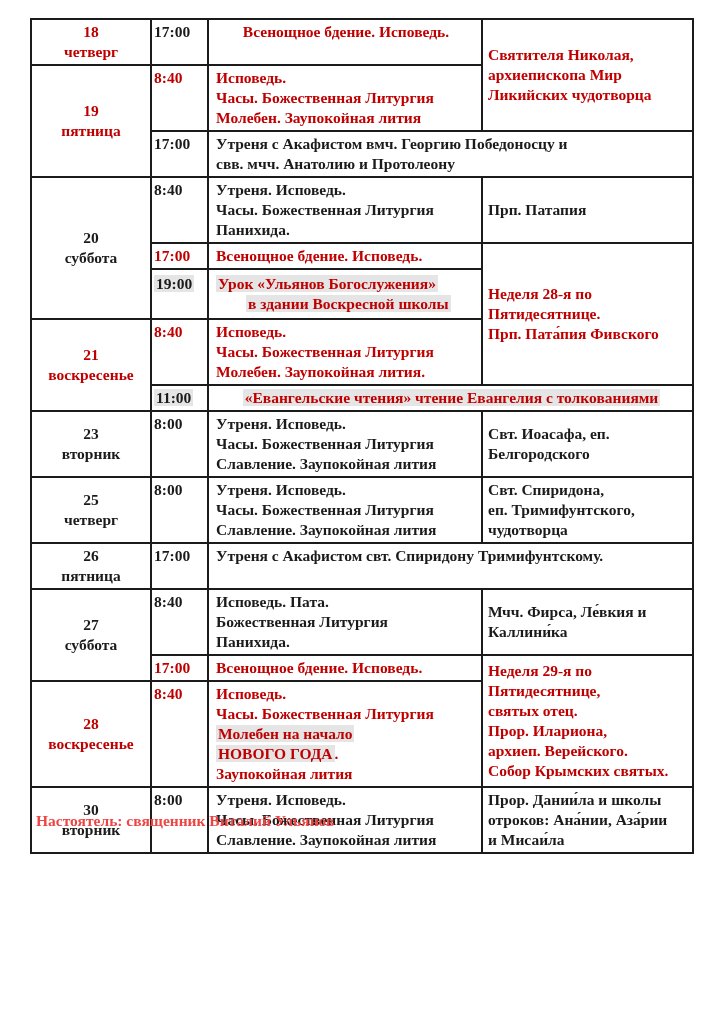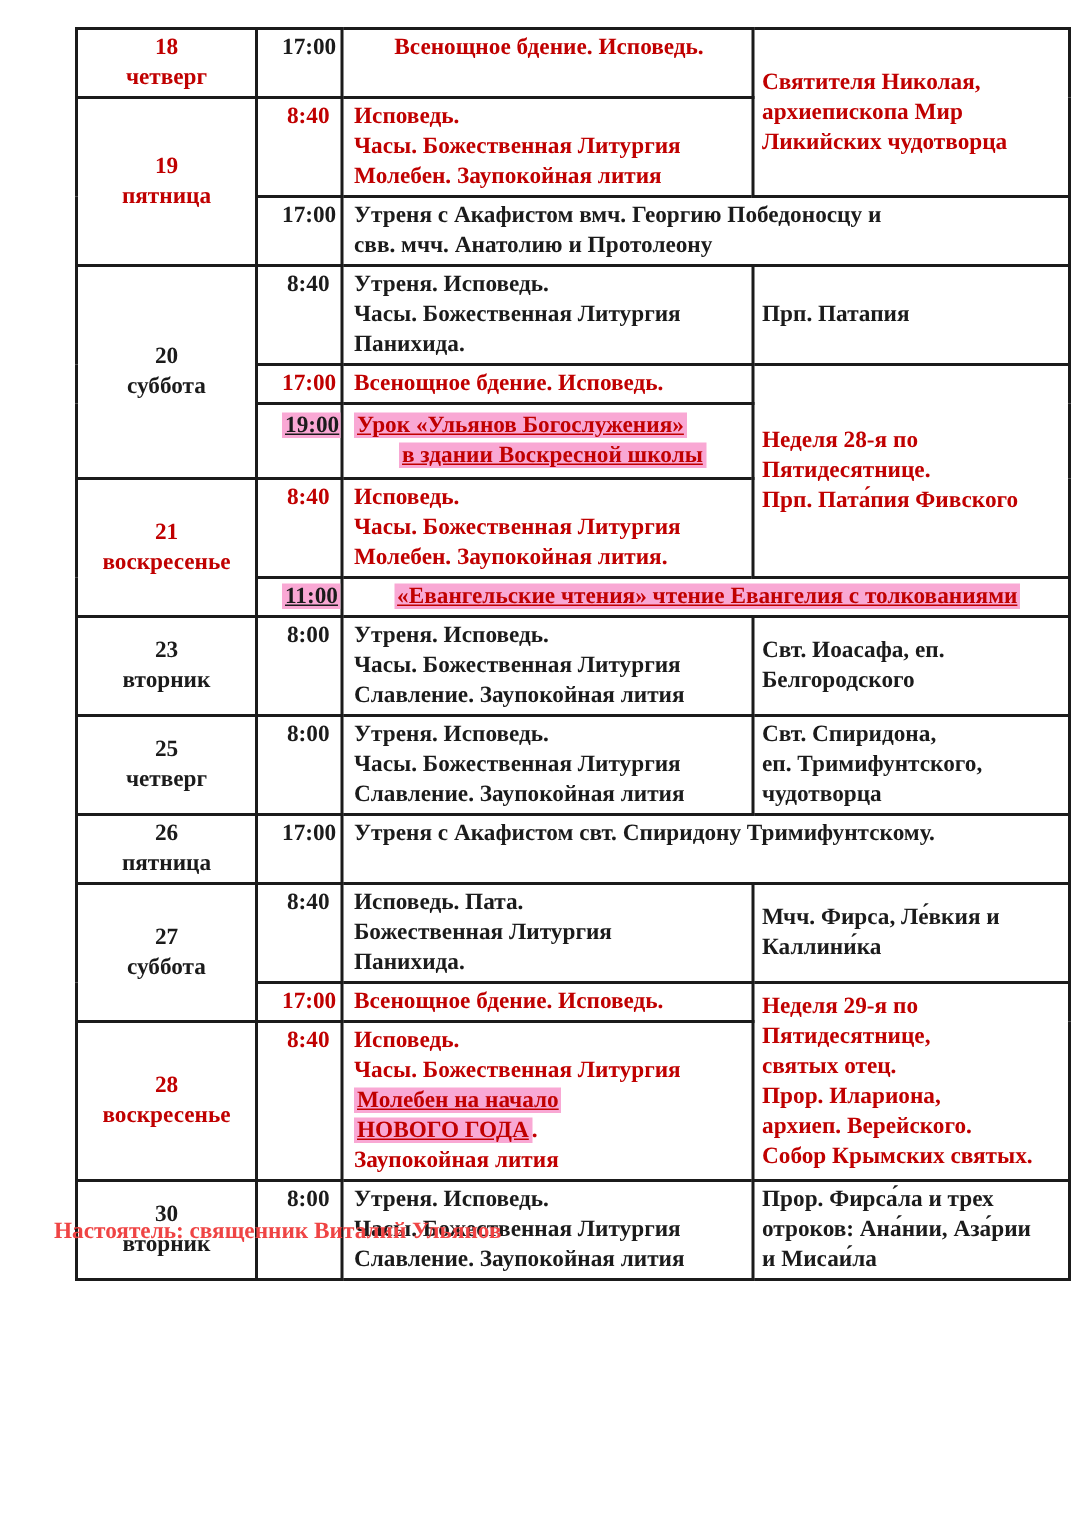--- a/index.html
+++ b/index.html
@@ -2,36 +2,36 @@
 <html><head>
 <meta charset="utf-8">
 <style>
   html,body { margin:0; padding:0; }
   body {
     width:723px; height:1024px; background:#ffffff; position:relative;
     font-family:"Liberation Serif","DejaVu Serif",serif; font-weight:bold;
   }
   table.schedule {
     border-collapse:collapse; position:absolute; left:30px; top:18px;
-    width:662px; table-layout:fixed;margin-left:20px;
+    width:662px; table-layout:fixed;
   }
   td {
     border:2.5px solid #1b1b1b; padding:2px 5px;
     font-size:15.5px; line-height:20px; vertical-align:top;
     overflow:hidden;
   }
   td.date  { text-align:center; vertical-align:middle; }
-  td.time  { text-align:center; padding-left:16px; padding-right:4px; }
+  td.time  { padding-left:2px; padding-right:4px; }
   td.service { text-align:left; padding-left:7px; }
   td.service.align-center { text-align:center; }
   td.saint { text-align:left; vertical-align:middle; }
   td.pad-tall { padding-top:4px; padding-bottom:4px; }
   .red   { color:#c00000; }
   .black { color:#1b1b1b; }
-  .hl    { background:#f9a8d4; padding:0 2px;text-decoration:underline; }
+  .hl    { background:#e5e5e5; padding:0 2px; }
   .line.indent { padding-left:30px; }
   .footer-note {
     position:absolute; left:36px; top:812px;
     font-size:15.5px; color:#ef4444; font-weight:bold;
   }
 </style>
 </head>
 <body>
 
 <table class="schedule">
@@ -250,21 +250,21 @@
         </td>
         <td class="time">
           <div class="line"><span class="black">8:00</span></div>
         </td>
         <td class="service">
           <div class="line"><span class="black">Утреня. Исповедь.</span></div>
           <div class="line"><span class="black">Часы. Божественная Литургия</span></div>
           <div class="line"><span class="black">Славление. Заупокойная лития</span></div>
         </td>
         <td class="saint">
-          <div class="line"><span class="black">Прор. Фирса́ла и трех</span></div>
+          <div class="line"><span class="black">Прор. Дании́ла и школы</span></div>
           <div class="line"><span class="black">отроков: Ана́нии, Аза́рии</span></div>
           <div class="line"><span class="black">и Мисаи́ла</span></div>
         </td>
       </tr>
     </tbody>
 </table>
 
 <div class="footer-note">Настоятель: священник Виталий Ульянов</div>
 
 </body></html>

